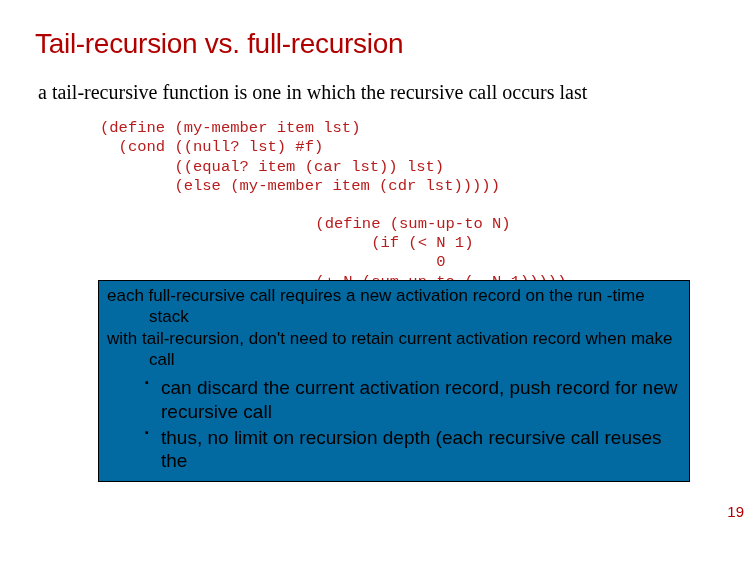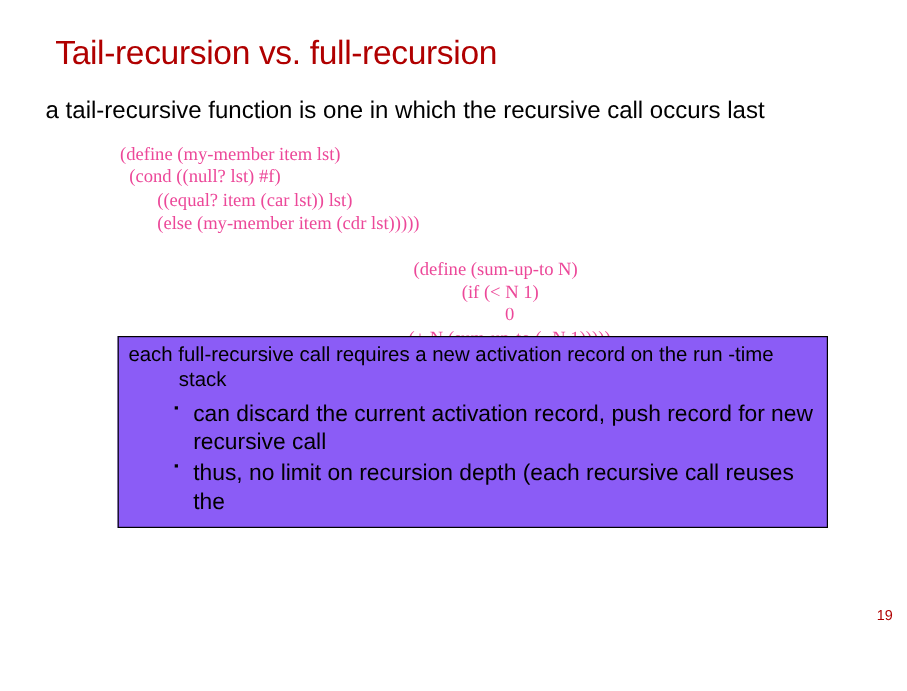--- a/index.html
+++ b/index.html
@@ -13,44 +13,45 @@
     position: relative;
     overflow: hidden;
   }
   .slide {
     padding: 28px 30px 0 30px;
   }
   .title {
     font-size: 28px;
     color: #b00000;
     font-weight: 400;
-    margin: 0 0 20px 16px;
+    margin: 0 0 20px 5px;
     letter-spacing: -0.3px;
   }
   .body-text {
     font-size: 20px;
     color: #000;
     line-height: 1.25;
     margin: 0 0 14px 0;
     padding-left: 28px;
     text-indent: -20px;
+    font-family: Liberation Serif, serif;
   }
   .code {
-    font-family: Liberation Serif, serif;
+    font-family: Liberation Mono, monospace;
     font-size: 15.5px;
-    color: #ec4899;
+    color: #b91c1c;
     white-space: pre;
     margin: 0 0 18px 70px;
     line-height: 1.25;
   }
   .box {
     border: 1.5px solid #000;
     margin: -30px 36px 0 68px;
     padding: 4px 8px 6px 8px;
-    background: #8b5cf6;
+    background: #0369a1;
     position: relative;
     z-index: 2;
   }
   .box-text {
     font-size: 17px;
     color: #000;
     line-height: 1.25;
     margin: 0;
   }
   .hang1 {
@@ -78,21 +79,21 @@
     content: "▪";
     position: absolute;
     left: 0;
     top: 0;
     font-size: 11px;
   }
   .pagenum {
     position: absolute;
     right: 12px;
     bottom: 56px;
-    font-size: 12px;
+    font-size: 15px;
     color: #b00000;
   }
   .code-behind {
     position: relative;
     z-index: 1;
     text-align: center;
   }
 </style>
 </head>
 <body>
@@ -108,20 +109,21 @@
         (else (my-member item (cdr lst)))))</pre>
 
 
   <pre class="code code-behind">(define (sum-up-to N)
   (if (&lt; N 1)
       0
       (+ N (sum-up-to (- N 1)))))</pre>
 
   <div class="box">
     <p class="box-text hang1">each full-recursive call requires a new activation record on the run -time stack</p>
+    <p class="box-text hang2">with tail-recursion, don't need to retain current activation record when make call</p>
     <ul class="bullets">
       <li>can discard the current activation record, push record for new recursive call</li>
       <li>thus, no limit on recursion depth (each recursive call reuses the</li>
     </ul>
   </div>
 </div>
 
 <div class="pagenum">19</div>
 
 </body></html>

